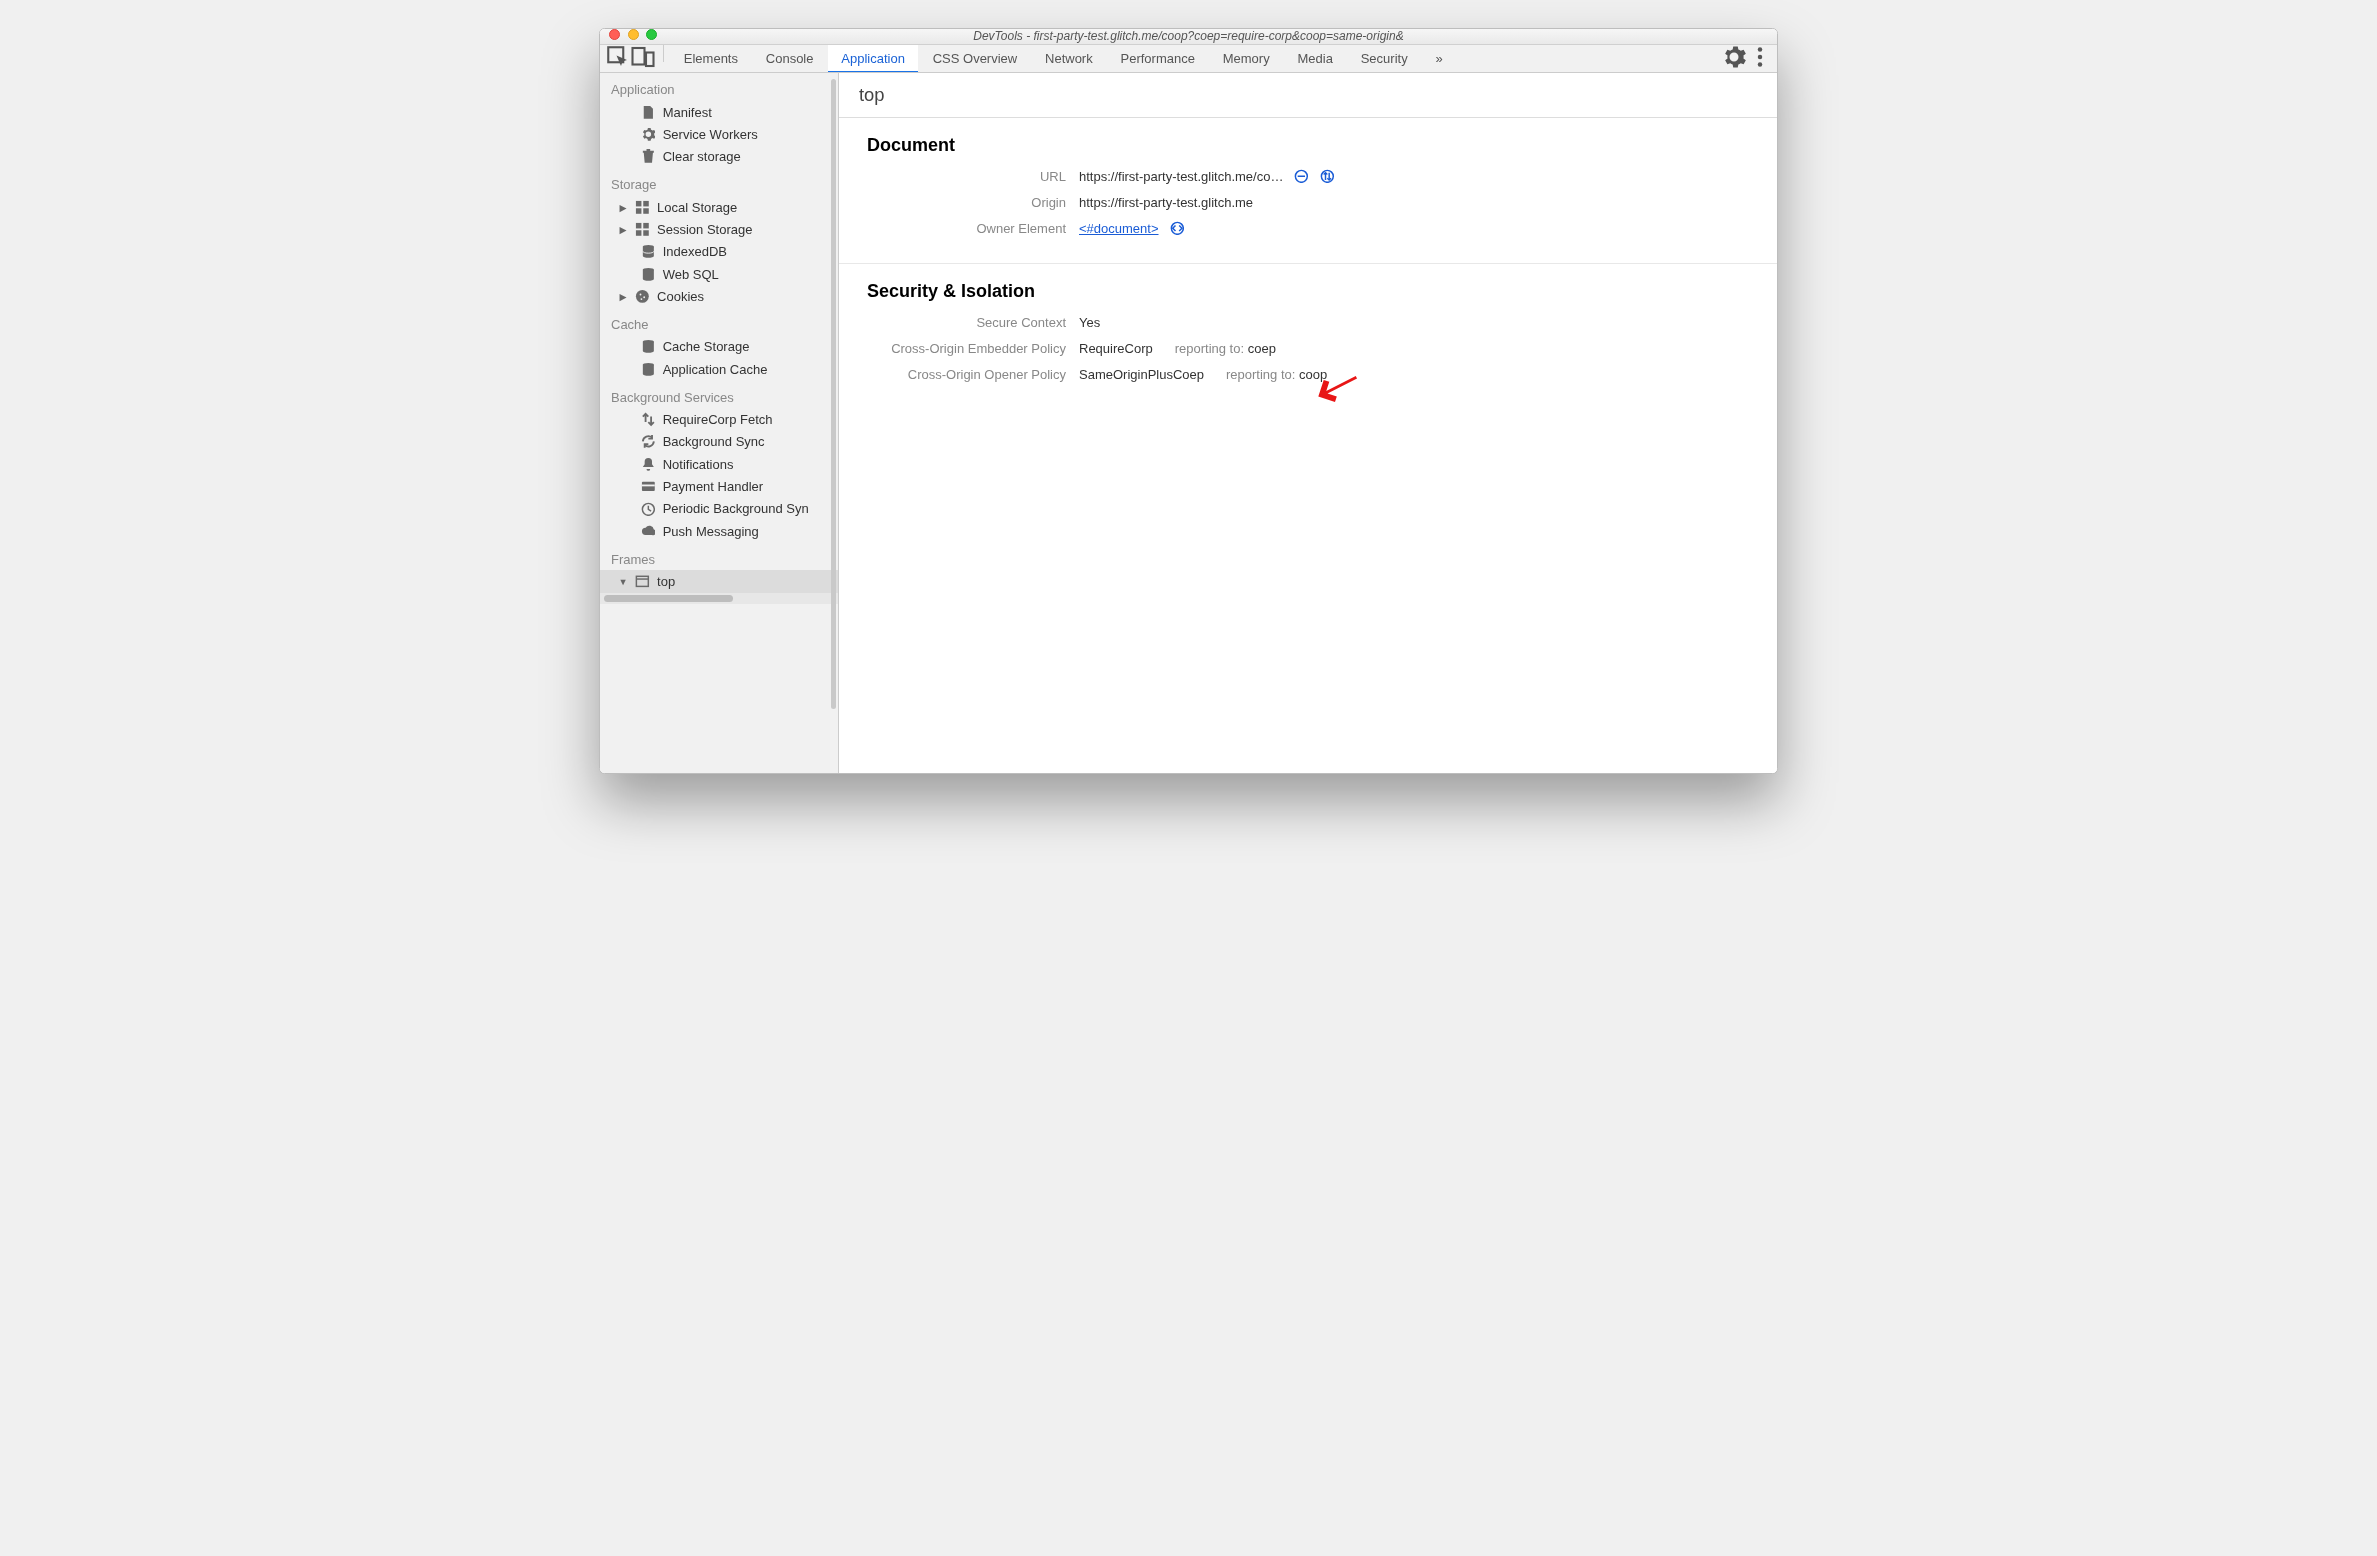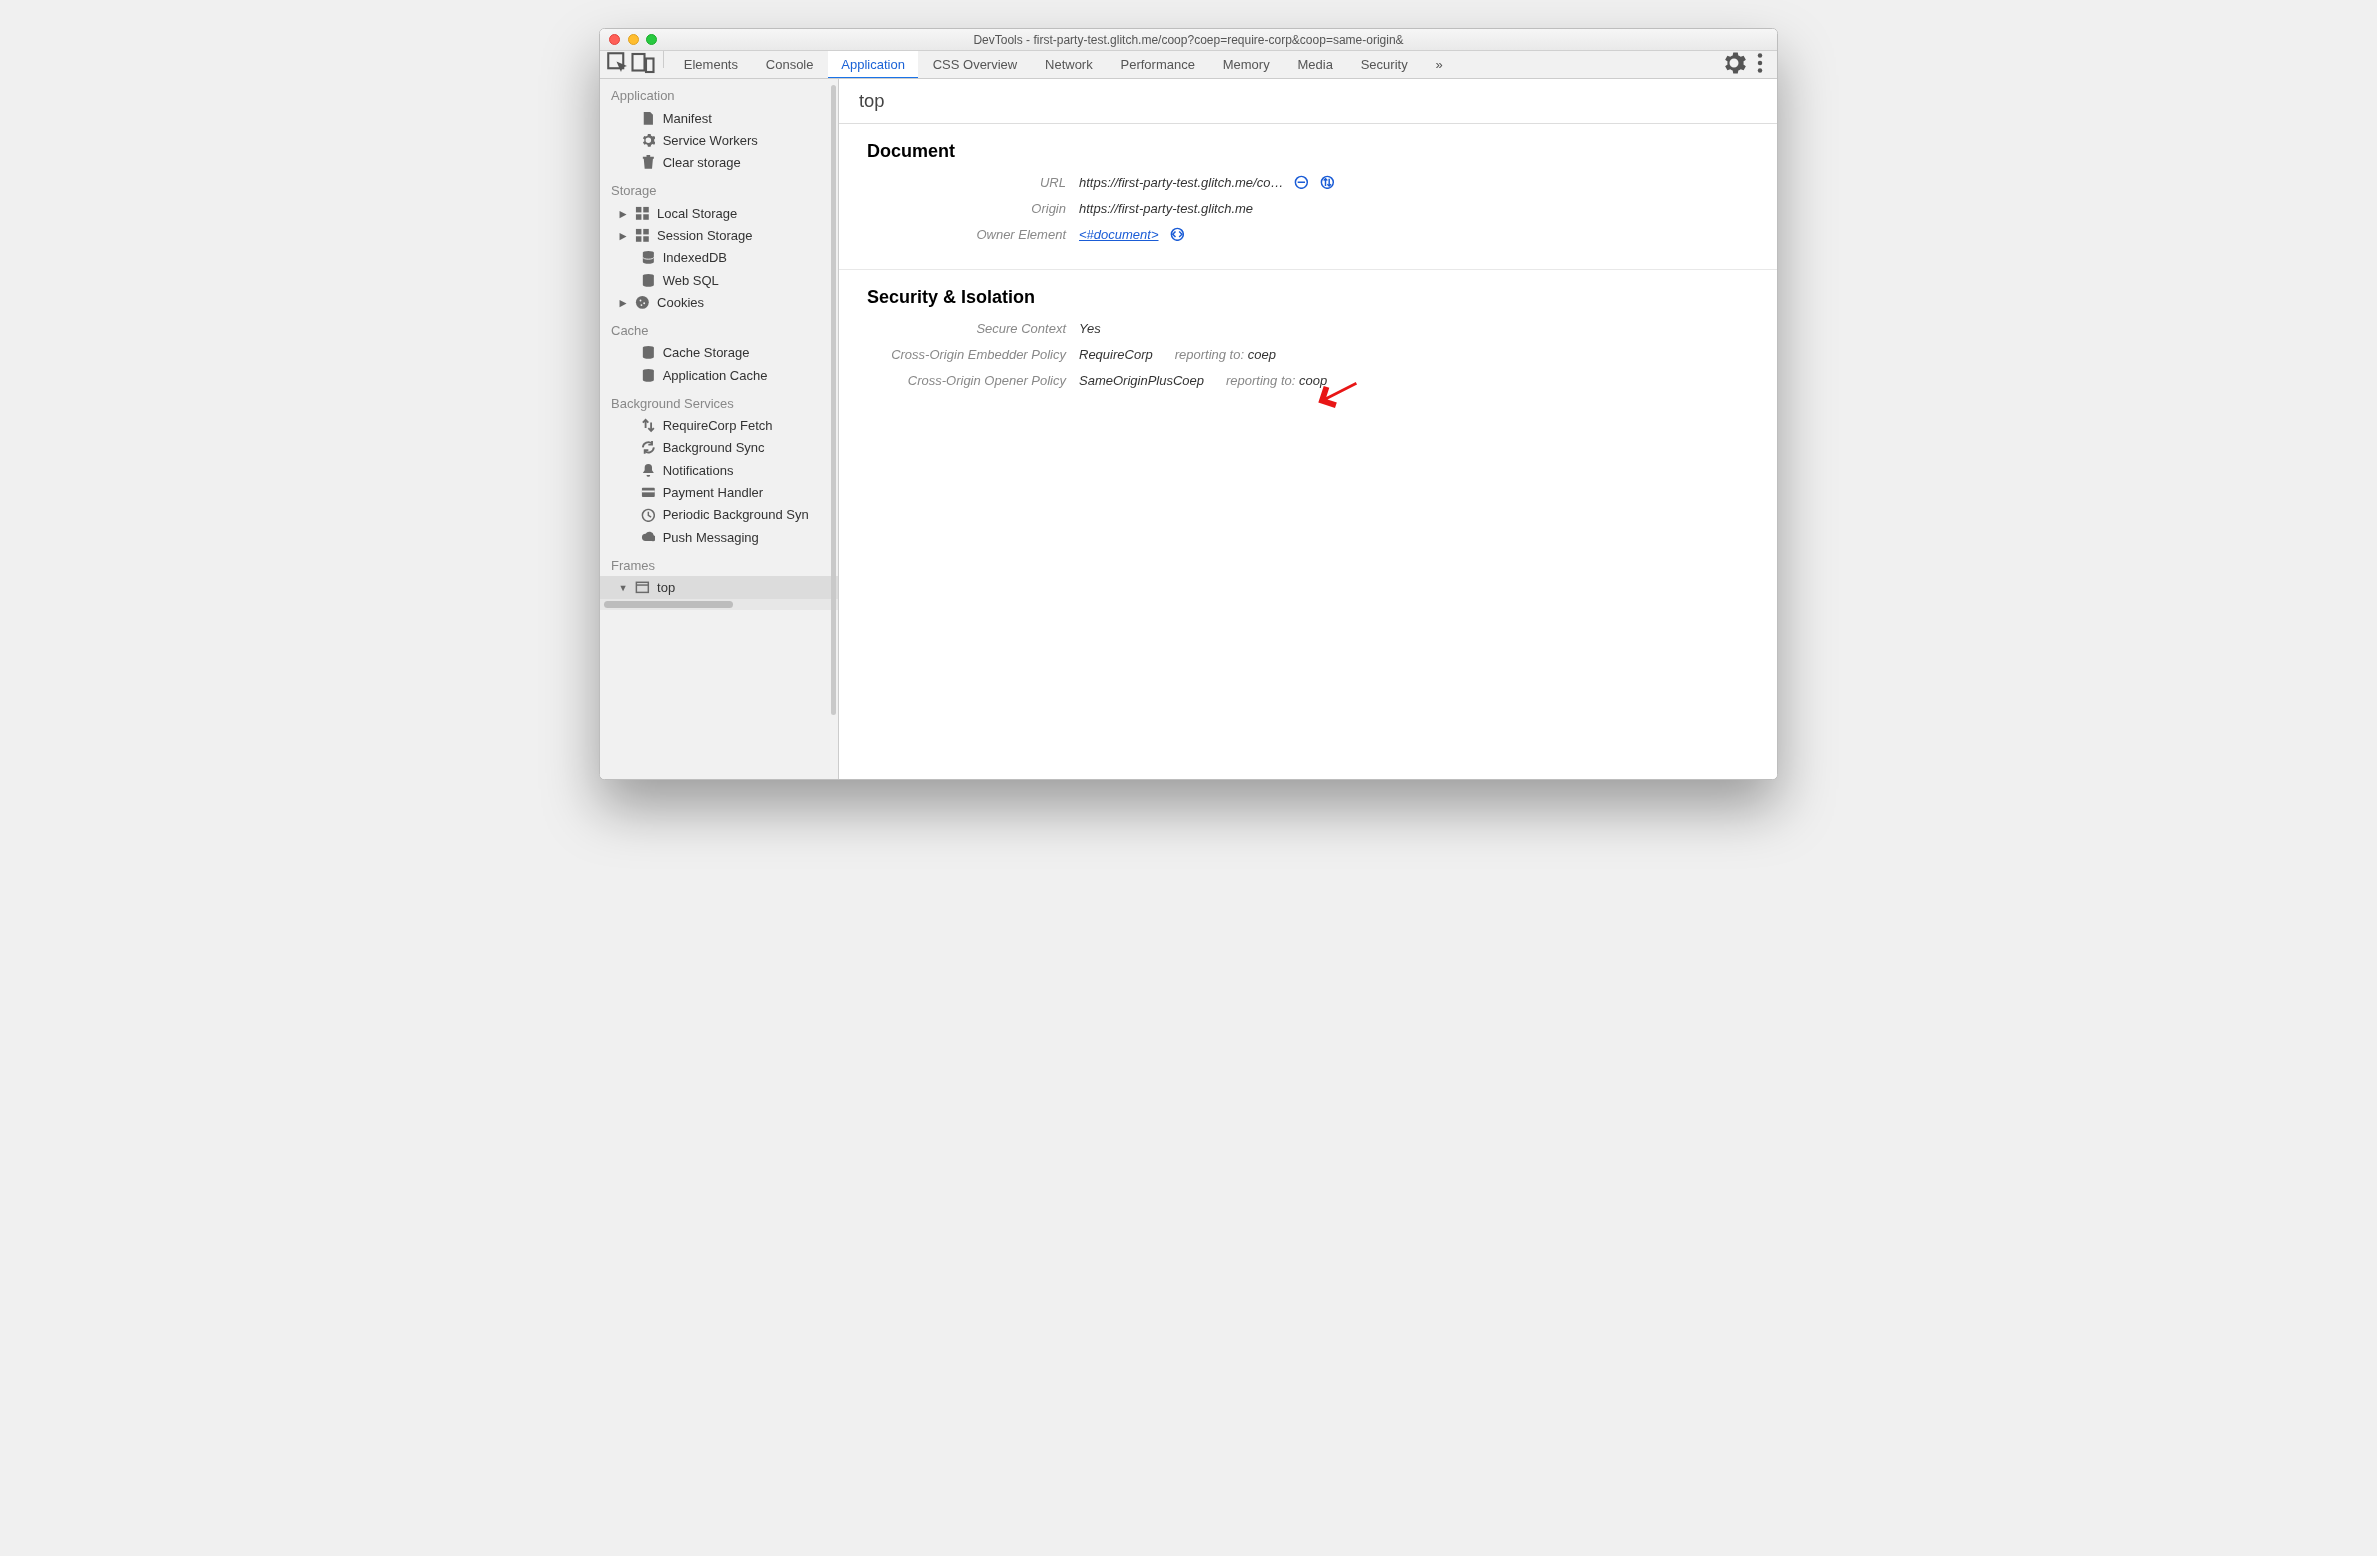--- a/index.html
+++ b/index.html
@@ -15,26 +15,27 @@
     width: 1179px;
     background: #fff;
     border: 0.9px solid #bdbdbd;
     border-radius: 5.5px;
     box-shadow: 0 28px 55px rgba(0,0,0,0.35);
     margin: 28px 28px 55px 28px;
     overflow: hidden;
   }
   
   .titlebar {
-    height: 22px;
+    height: 16px;
     background: linear-gradient(#f6f6f6,#e9e9e9);
     border-bottom: 0.9px solid #d0d0d0;
-    display:flex; align-items:center;
+    display:flex; align-items:flex-start;
     padding: 0 9.2px;
     position: relative;
+    font-style: italic;
   }
   .traffic { display:flex; gap:7.4px; align-items:center; }
   .tl-btn { width:11px; height:11px; border-radius:50%; }
   .tl-red { background:#ff5f57; border:0.9px solid #e0443e;}
   .tl-yellow { background:#ffbd2e; border:0.9px solid #dea123;}
   .tl-green { background:#28c940; border:0.9px solid #1aad2b;}
   .title { position:absolute; left:0; right:0; text-align:center; font-size:12px; color:#555;  pointer-events:none;}
   
   .tabstrip {
     display:flex; 
@@ -98,21 +99,21 @@
   .content-title {
     font-size: 18.4px; color:#444;
     padding: 11px 20px;
     border-bottom: 0.9px solid #ddd;
   }
   .section {
     padding: 16.6px 28px 16.6px 28px;
     border-bottom: 0.9px solid #e8e8e8;
   }
   .section h3 { font-size: 18px; font-weight:600; color:#000000; margin-bottom:13px;}
-  .kv { display:flex; align-items:center; margin: 11px 0; font-style: italic; }
+  .kv { display:flex; align-items:center; margin: 11px 0; }
   .kv .k { width:212px; text-align:right; color:#888; font-size:13px; padding-right:13px;}
   .kv .v { color:#333; font-size:13px; display:flex; align-items:center; gap:11px;}
   .link { color:#1a5cd6; text-decoration: underline; cursor:pointer;}
   .inline-ic { width:14.7px; height:14.7px; color:#1a5cd6; }
   .inline-ic circle { fill:none; stroke:#1a5cd6; stroke-width:1.6;}
   .sub { color:#888; margin-left: 11px;}
   .sub .val { color:#333;}
   
   .arrow-annot {
     position:absolute;

